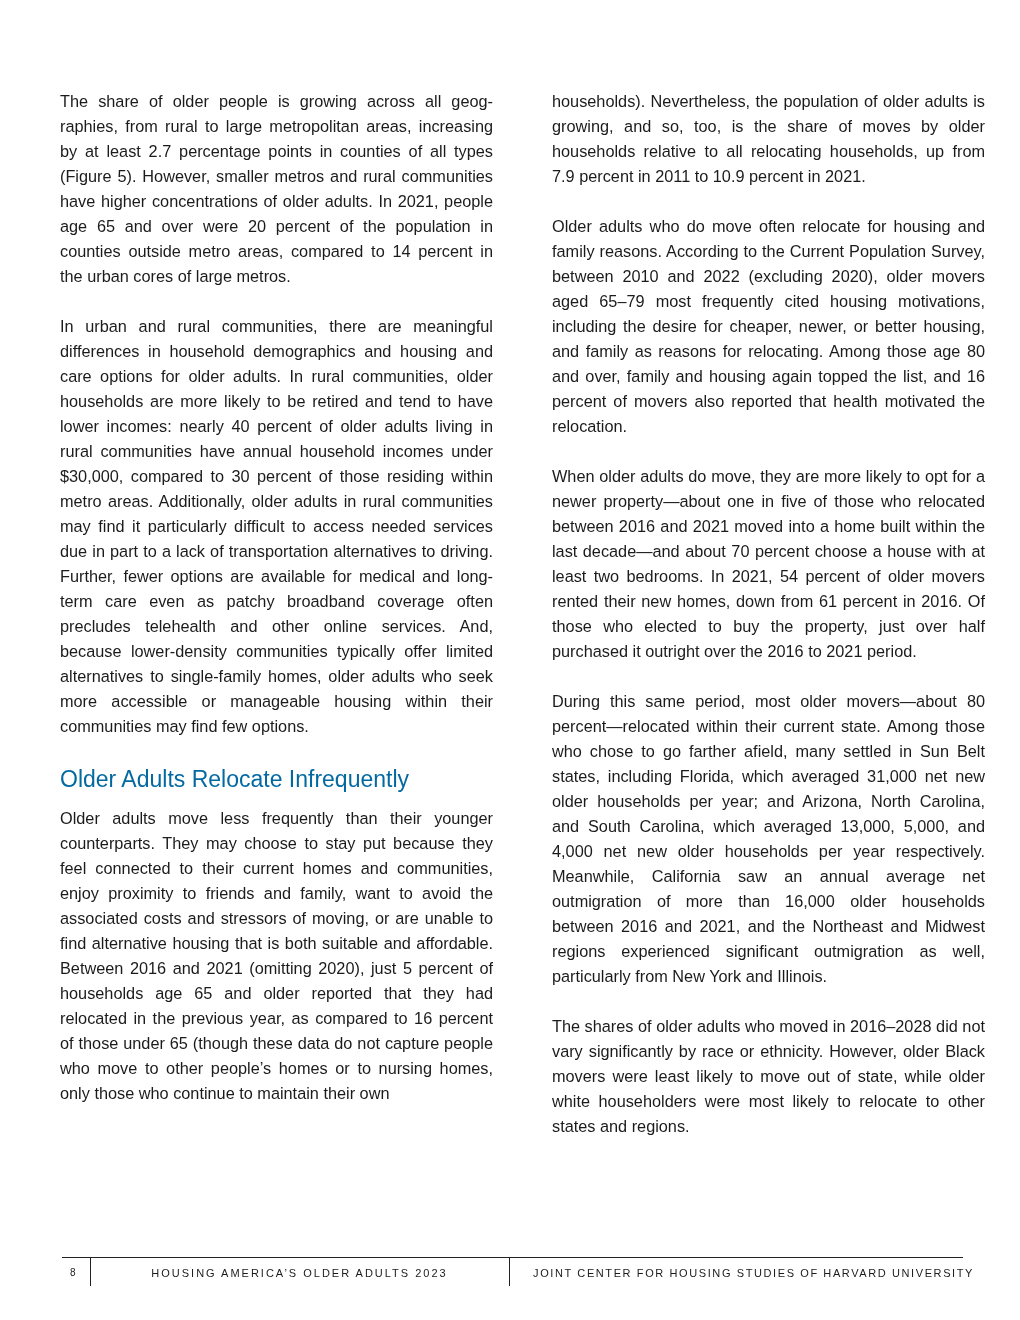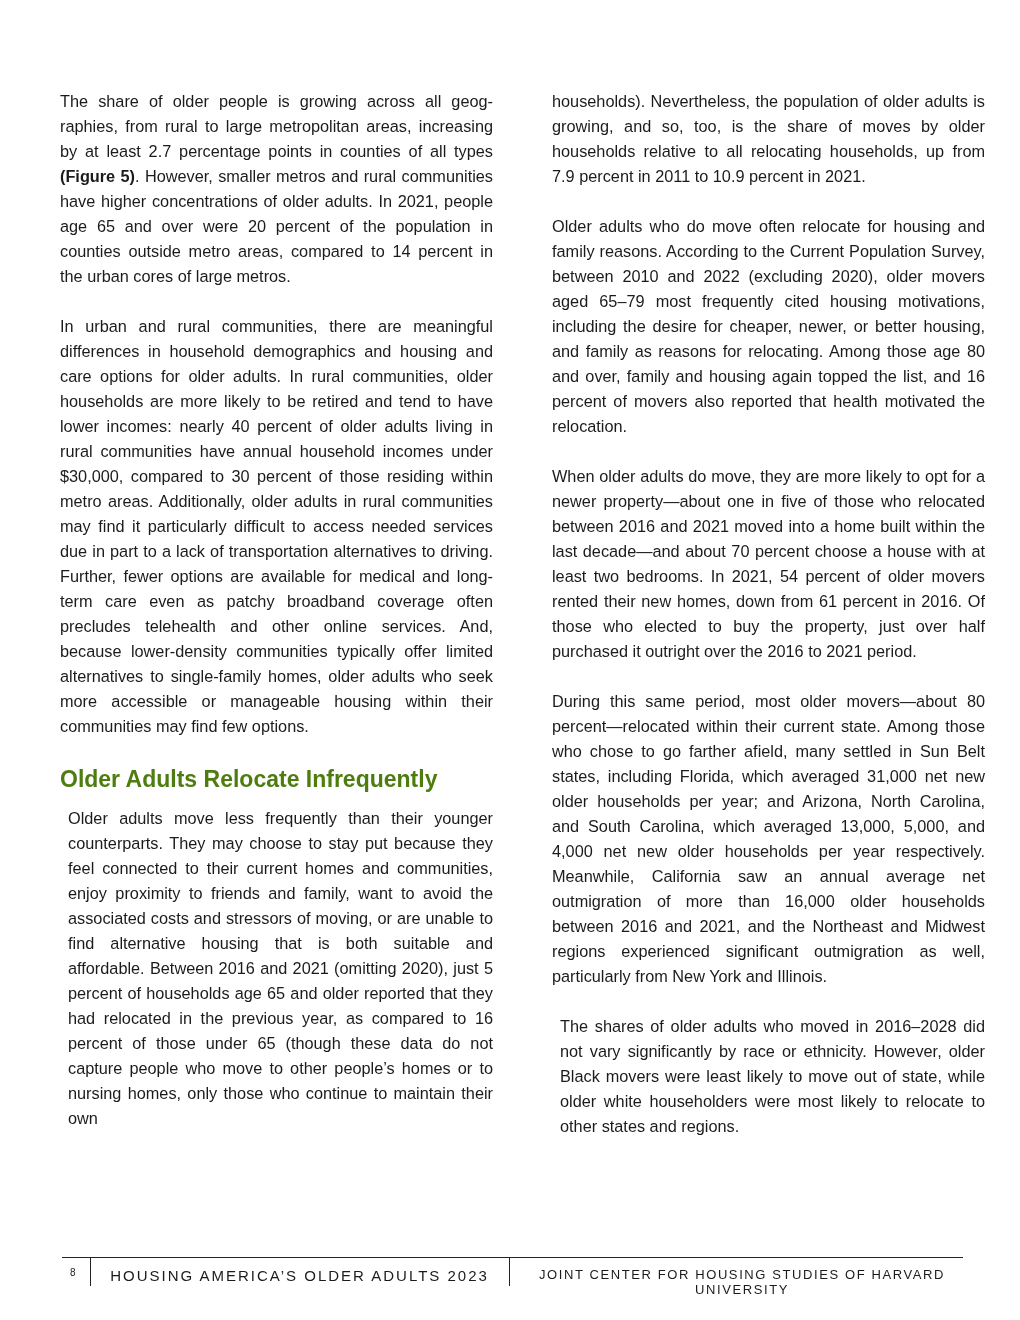--- a/index.html
+++ b/index.html
@@ -3,34 +3,34 @@
 <meta charset="utf-8">
 <style>
   html, body { margin: 0; padding: 0; background: #ffffff; }
   body { width: 1020px; height: 1320px; position: relative; overflow: hidden;
          font-family: "Liberation Sans", "DejaVu Sans", sans-serif; color: #1b1b1b; }
   .col { position: absolute; top: 89px; width: 433px; font-size: 16.3px; line-height: 25px;
          text-align: justify; }
   .col-left { left: 60px; }
   .col-right { left: 552px; }
   .col p { margin: 0 0 25px 0; hyphens: manual; }
-  .col p.last { margin-bottom: 0; margin-left: 8px; }
-  .col b { font-weight: bold; }
-  h2.section-heading { margin: 20px 0 12px 0; font-size: 23px; line-height: 30px; font-weight: 700;
-        color: #4d7c0f; text-align: left; letter-spacing: 0px; }
+  .col p.last { margin-bottom: 0; }
+  .col b { font-weight: normal; }
+  h2.section-heading { margin: 20px 0 12px 0; font-size: 23px; line-height: 30px; font-weight: 400;
+        color: #0369a1; text-align: left; letter-spacing: 0px; }
   .footer { position: absolute; left: 62px; top: 1257px; width: 901px; height: 30px;
             border-top: 1.3px solid #222; }
   .footer .page-num { position: absolute; left: 8px; top: 9px; font-size: 10px; letter-spacing: 0.5px; }
   .footer .divider { position: absolute; top: 0; width: 1px; height: 28px; background: #222; }
   .footer .d1 { left: 28px; }
   .footer .d2 { left: 447px; }
   .footer .pub-title { position: absolute; left: 28px; width: 419px; top: 9px; text-align: center;
-        font-size: 15px; letter-spacing: 2px; }
-  .footer .org-name { position: absolute; left: 448px; width: 464px; top: 9px; text-align: center;
-        font-size: 13px; letter-spacing: 1.6px; }
+        font-size: 11px; letter-spacing: 2px; }
+  .footer .org-name { position: absolute; left: 448px; width: 464px; top: 9px; text-align: right;
+        font-size: 11px; letter-spacing: 1.6px; }
 </style>
 </head>
 <body>
 
 <div class="col col-left">
   <p><span>The share of older people is growing across all geog­raphies, from rural to large metropolitan areas, increasing by at least 2.7 percentage points in coun­ties of all types </span><b>(Figure 5)</b><span>. However, smaller metros and rural communities have higher concentrations of older adults. In 2021, people age 65 and over were 20 percent of the population in counties outside metro areas, compared to 14 percent in the urban cores of large metros.</span></p>
   <p>In urban and rural communities, there are meaningful differences in household demographics and housing and care options for older adults. In rural communi­ties, older households are more likely to be retired and tend to have lower incomes: nearly 40 percent of older adults living in rural communities have annual house­hold incomes under $30,000, compared to 30 percent of those residing within metro areas. Additionally, older adults in rural communities may find it particularly difficult to access needed services due in part to a lack of transportation alternatives to driving. Further, fewer options are available for medical and long-term care even as patchy broadband coverage often precludes telehealth and other online services. And, because lower-density communities typically offer limited alternatives to single-family homes, older adults who seek more accessible or manageable housing within their communities may find few options.</p>
   <h2 class="section-heading">Older Adults Relocate Infrequently</h2>
   <p class="last">Older adults move less frequently than their younger counterparts. They may choose to stay put because they feel connected to their current homes and communities, enjoy proximity to friends and family, want to avoid the associated costs and stressors of moving, or are unable to find alternative housing that is both suitable and affordable. Between 2016 and 2021 (omitting 2020), just 5 percent of households age 65 and older reported that they had relocated in the previous year, as compared to 16 percent of those under 65 (though these data do not capture people who move to other people’s homes or to nursing homes, only those who continue to maintain their own</p>
 </div>

